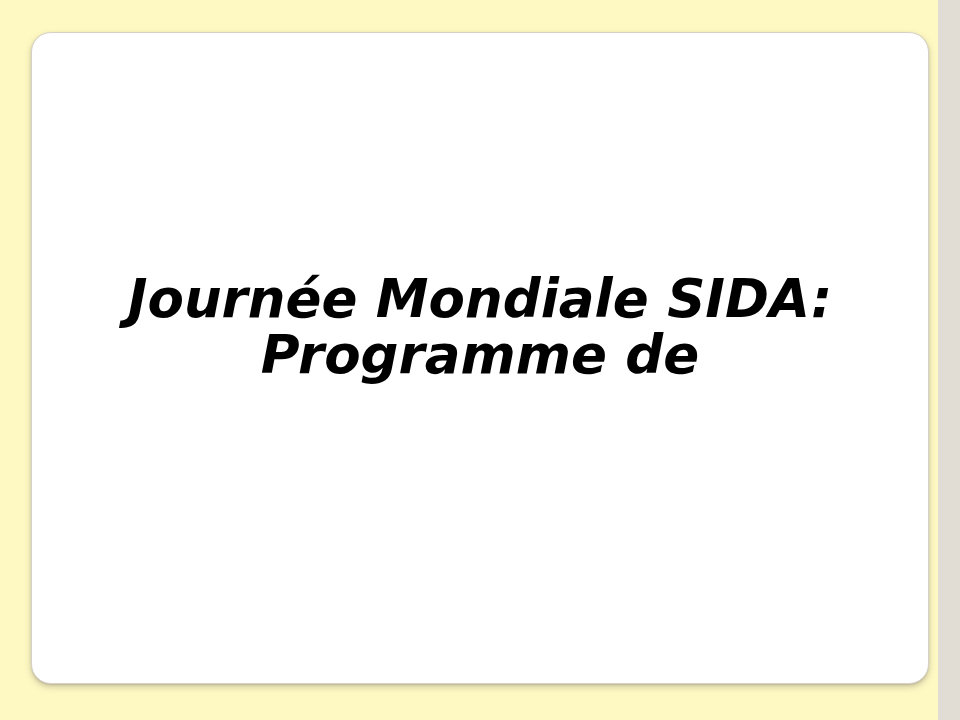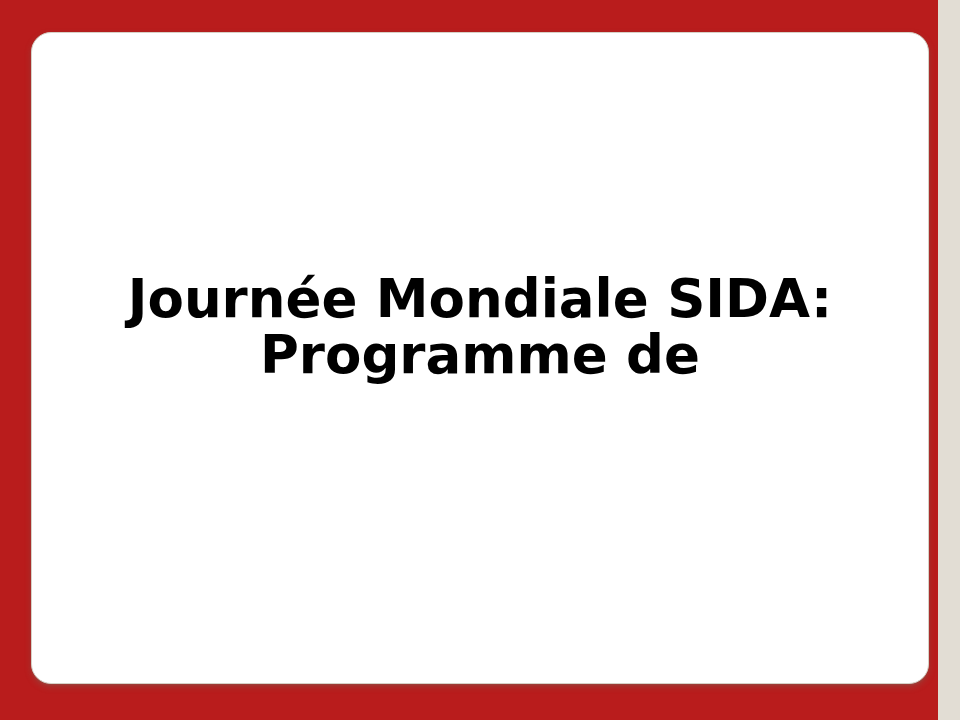--- a/index.html
+++ b/index.html
@@ -11,21 +11,22 @@
     height: 720px;
     overflow: hidden;
     background: #e2ddd4;
     font-family: "DejaVu Sans", sans-serif;
   }
 
   #slide-viewport {
     position: relative;
     width: 938px;
     height: 720px;
-    background: #b91c1c;
+    background: #fef9c3;
+    font-style: italic;
   }
 
   #slide-card {
     position: absolute;
     left: 31px;
     top: 32px;
     width: 898px;
     height: 652px;
     background: #ffffff;
     border-radius: 20px;

